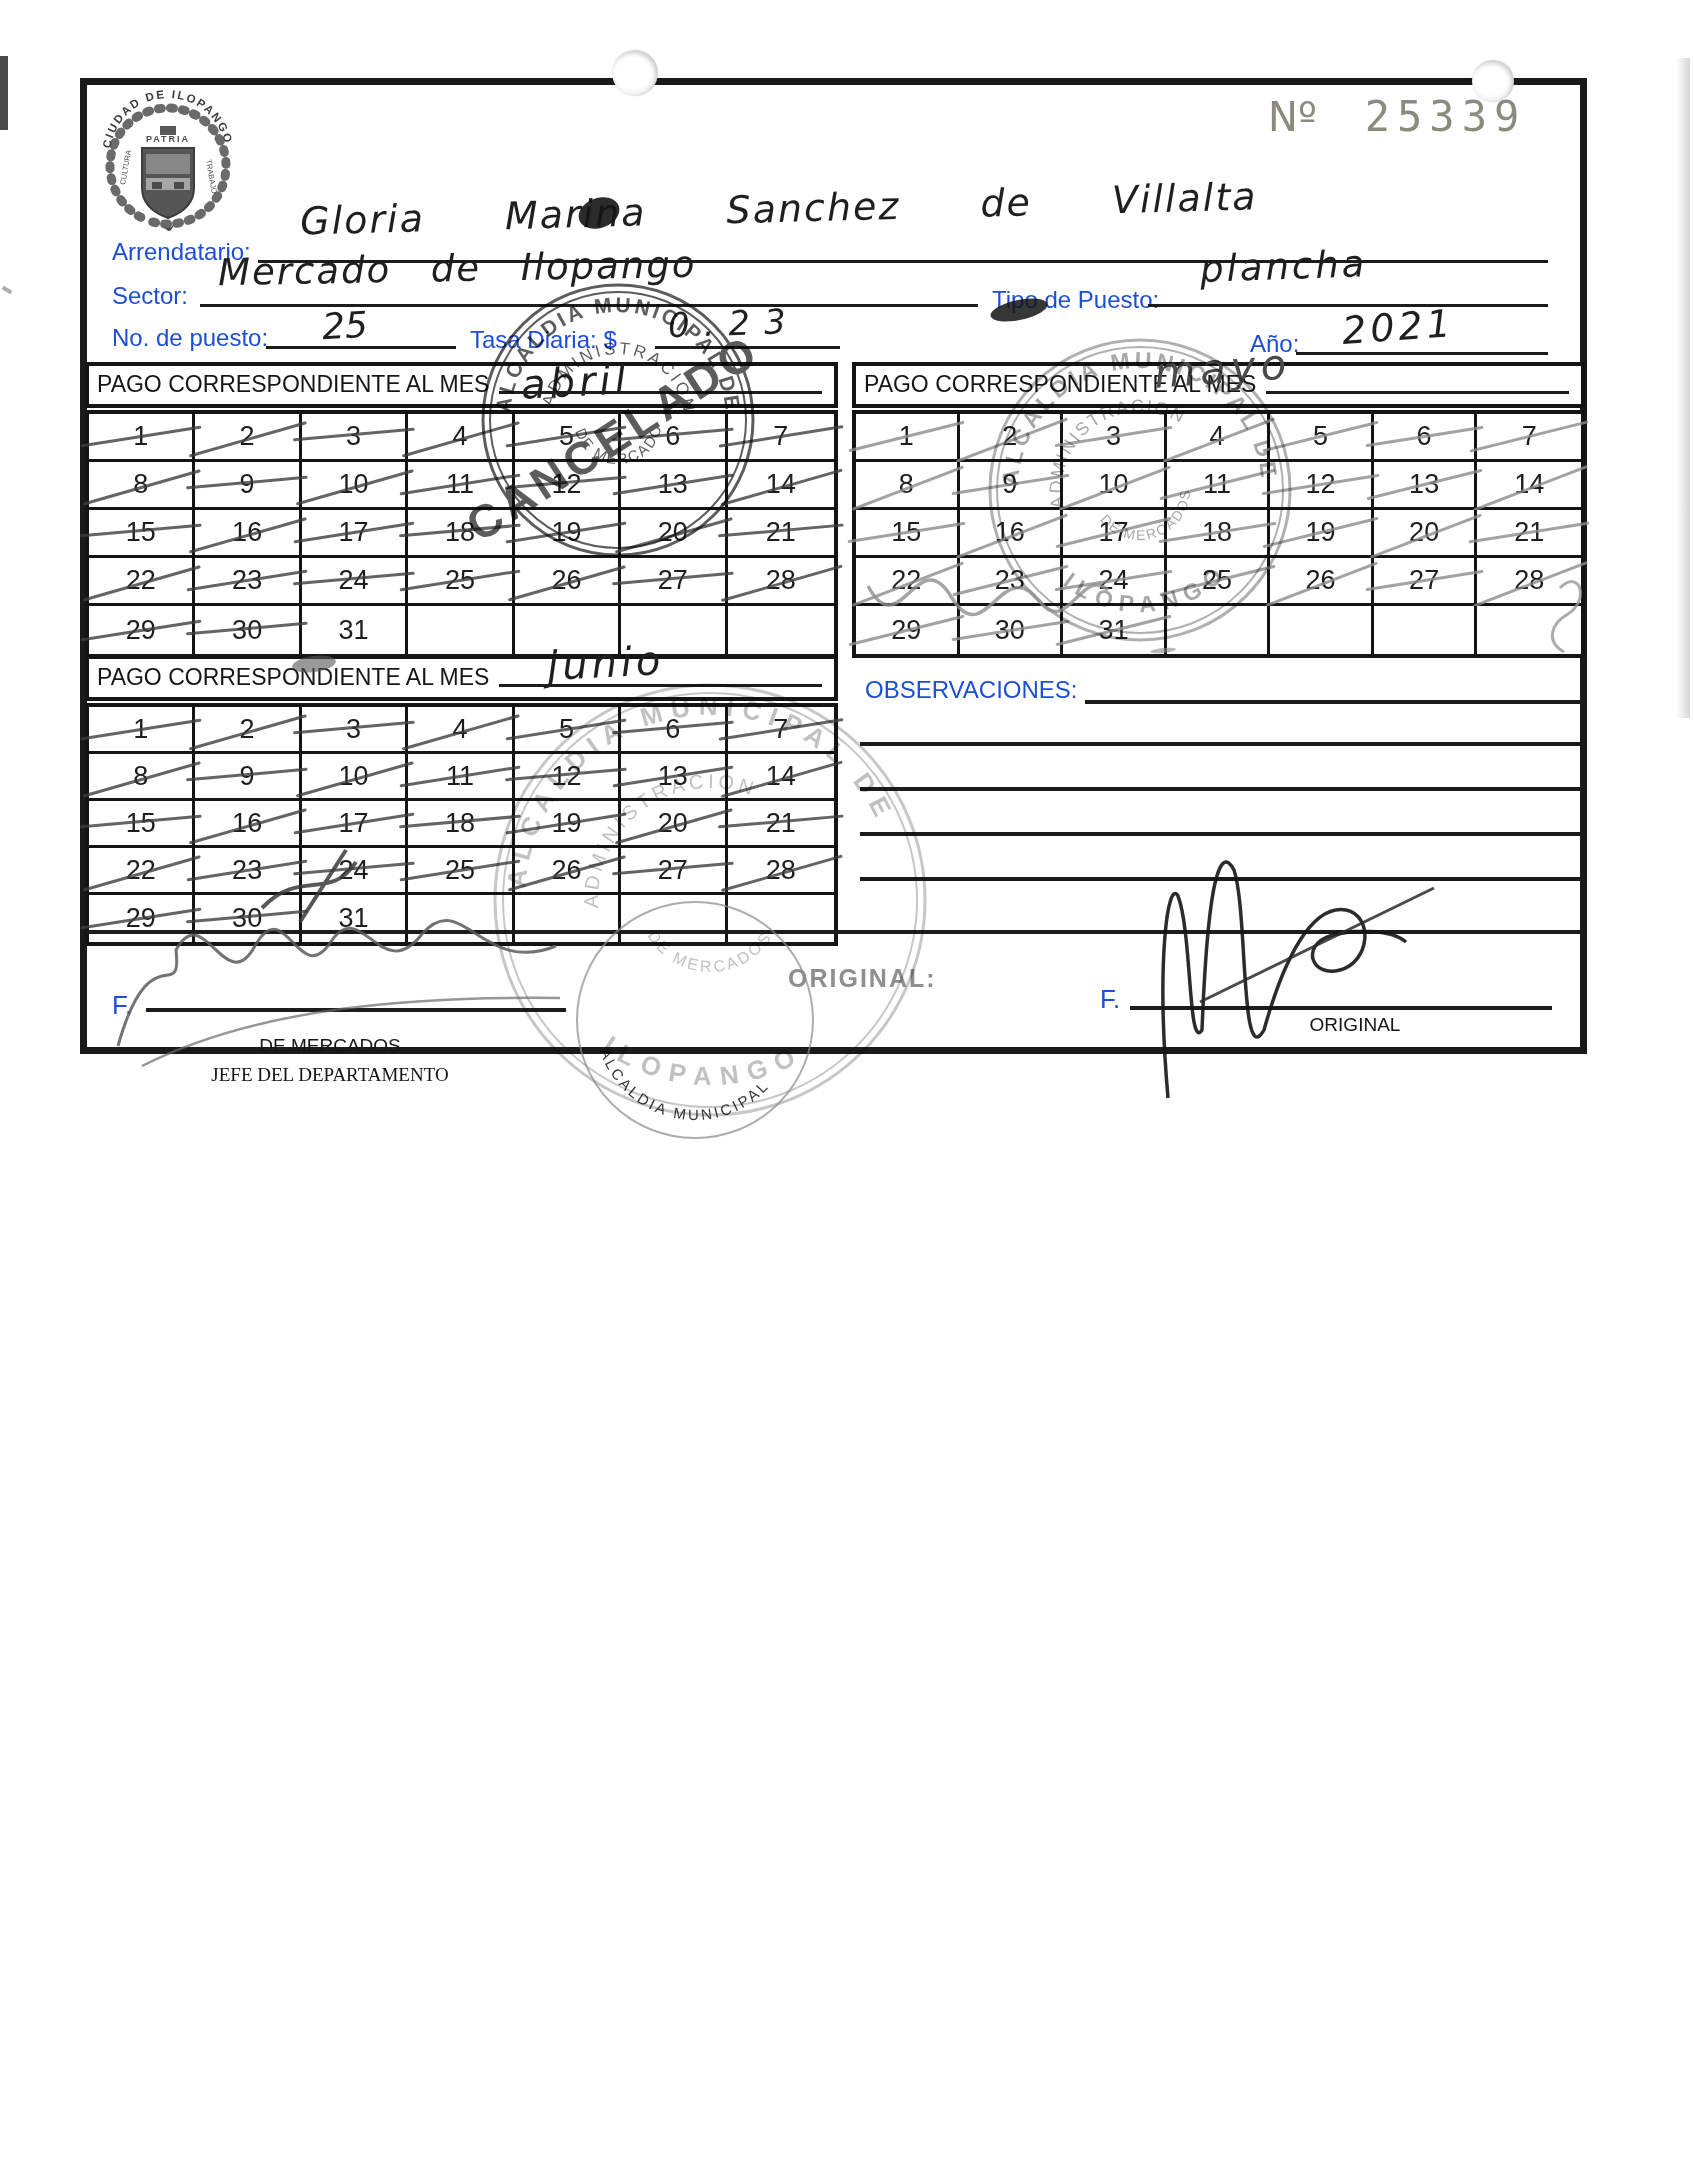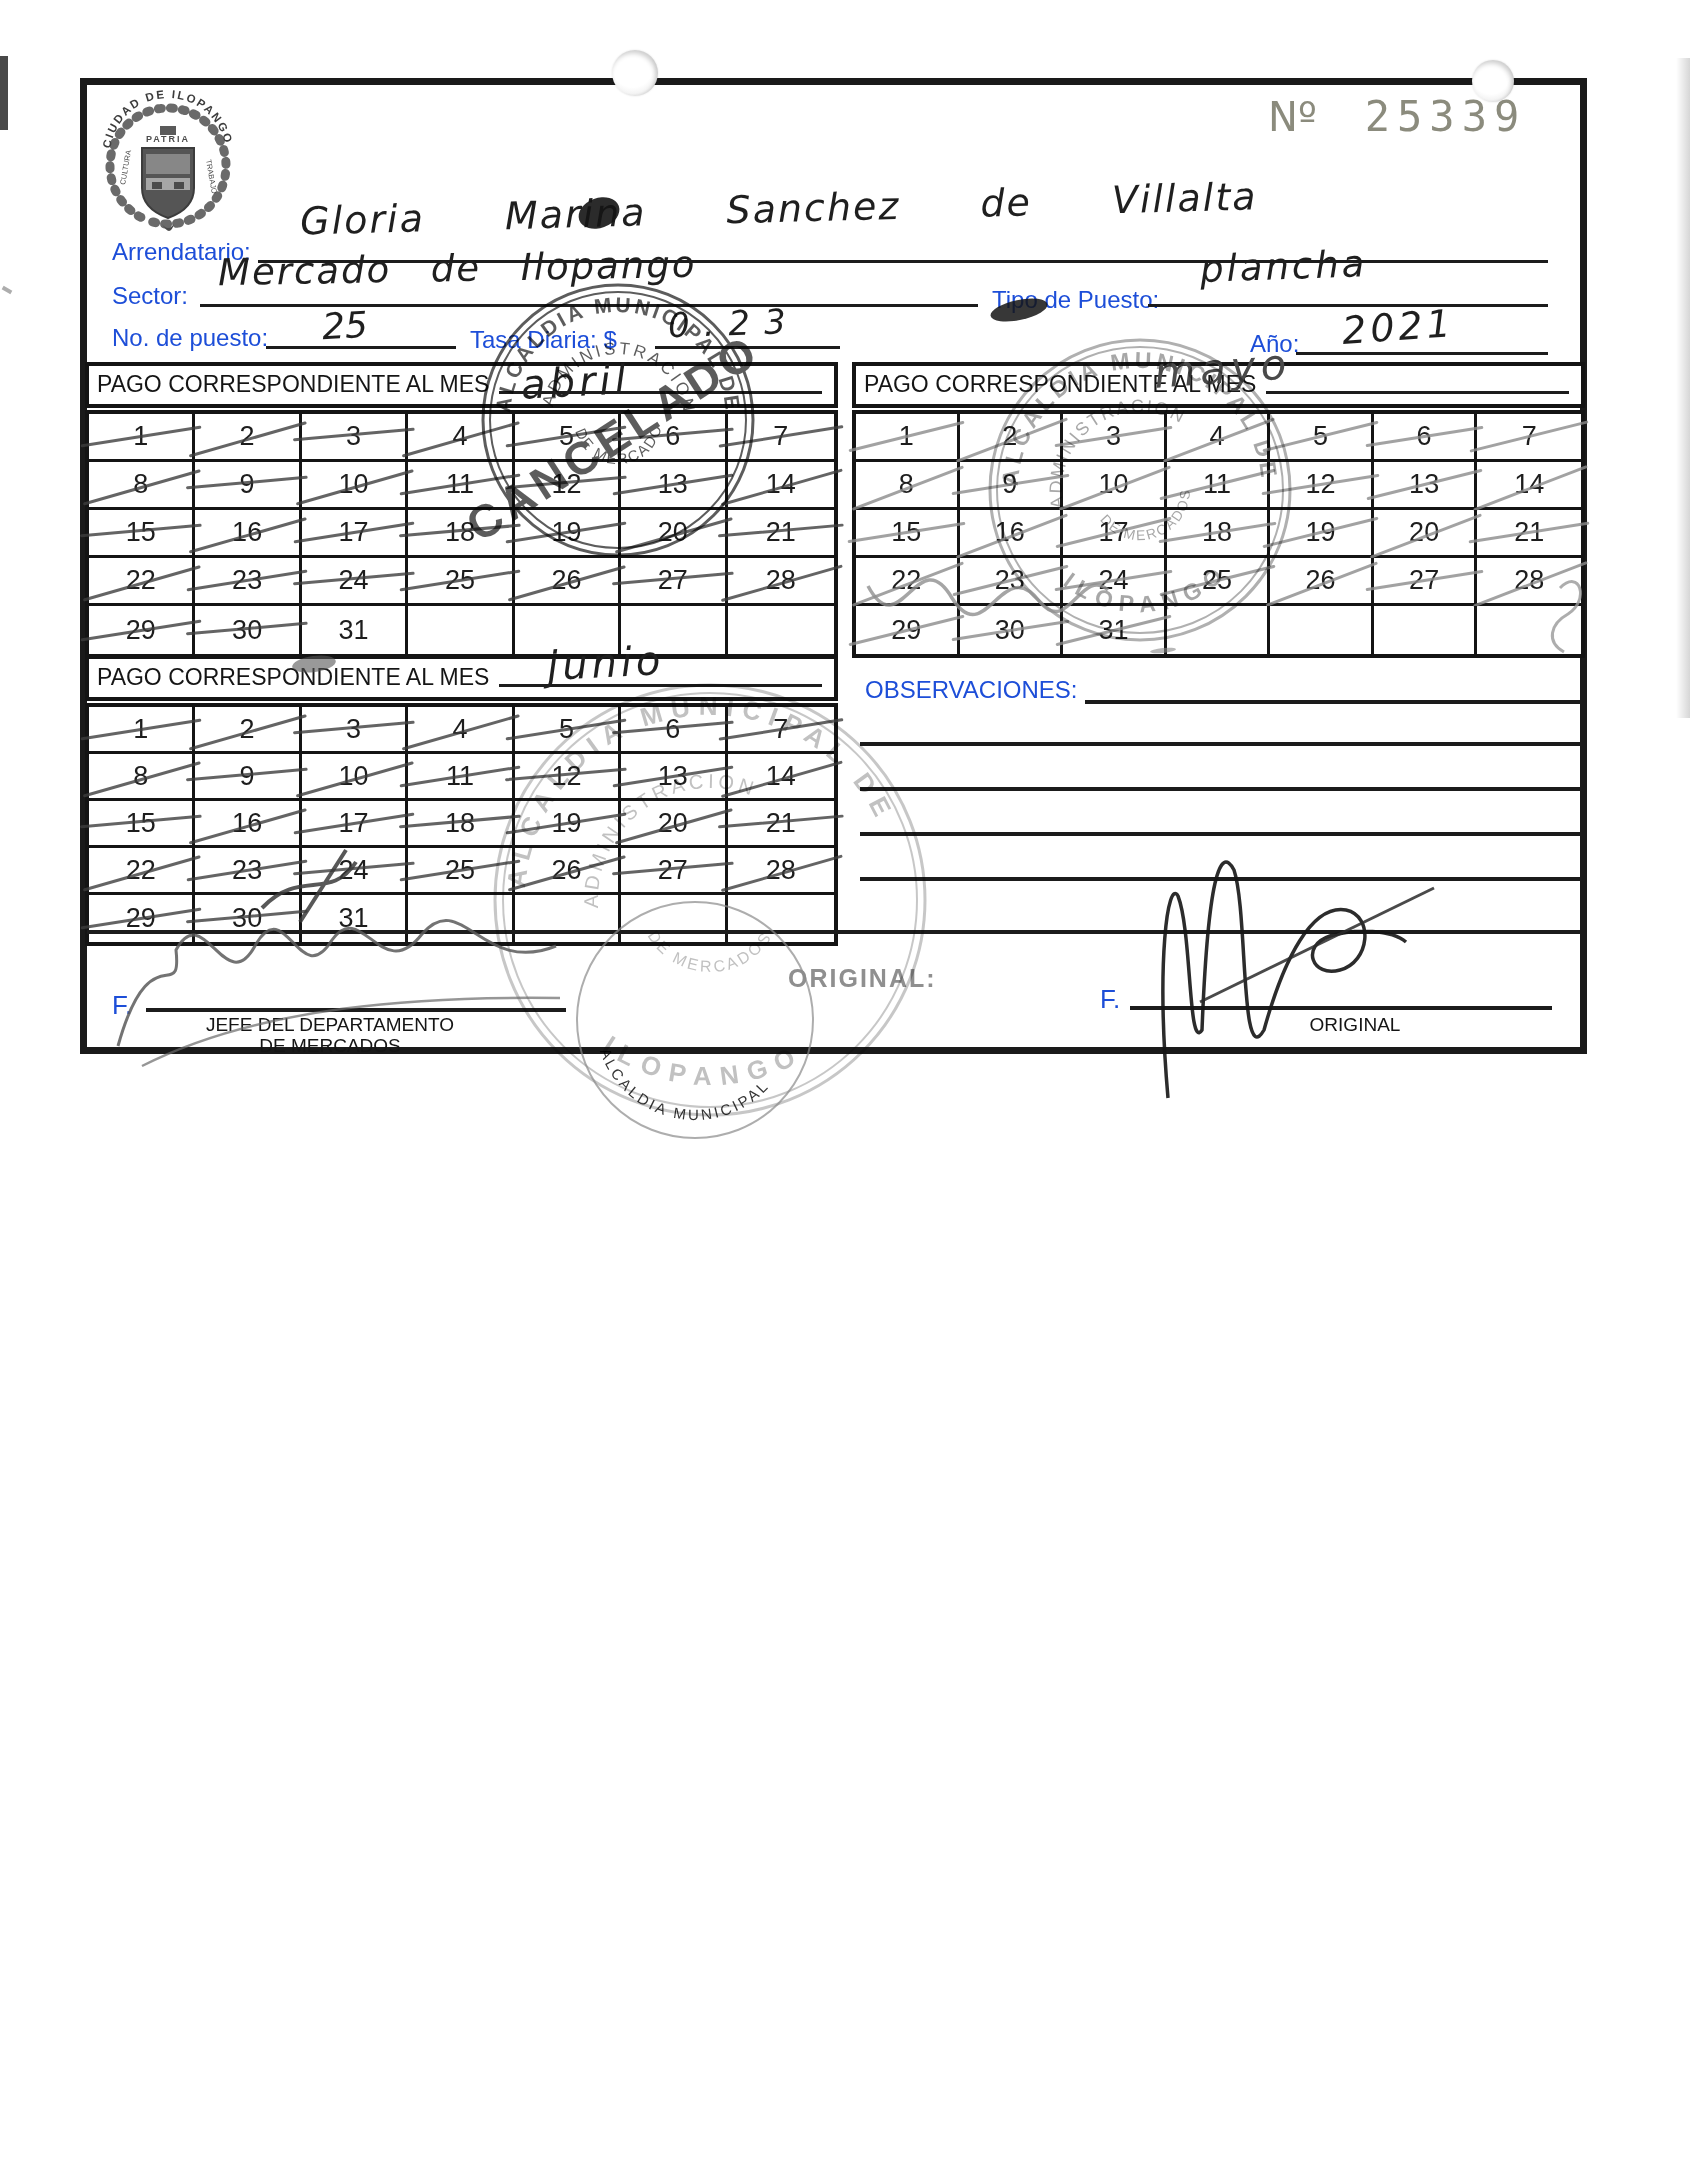--- a/index.html
+++ b/index.html
@@ -264,21 +264,21 @@
   <div class="obsline" style="left:860px;top:787px;width:722px;"></div>
   <div class="obsline" style="left:860px;top:832px;width:722px;"></div>
   <div class="obsline" style="left:860px;top:877px;width:722px;"></div>
   <div class="blot" style="left:1150px;top:648px;width:26px;height:5px;background:#888;opacity:.6;transform:rotate(-6deg);"></div>
 
   <div class="fline" style="left:87px;top:930px;width:1493px;height:4px;"></div>
   <div class="original" style="left:788px;top:964px;text-align:right;">ORIGINAL:</div>
 
   <div class="lbl" style="left:112px;top:990px;font-size:26px;">F.</div>
   <div class="fline" style="left:146px;top:1008px;width:420px;height:4px;"></div>
-  <div class="cap-small" style="left:150px;top:1014px;width:360px;">JEFE DEL DEPARTAMENTO</div>
+  <div class="cap-small" style="left:150px;top:1064px;width:360px;font-family:Liberation Serif, serif;">JEFE DEL DEPARTAMENTO</div>
   <div class="cap-small" style="left:150px;top:1035px;width:360px;">DE MERCADOS</div>
 
   <div class="lbl" style="left:1100px;top:984px;font-size:26px;">F.</div>
   <div class="fline" style="left:1130px;top:1006px;width:422px;height:4px;"></div>
   <div class="cap-small" style="left:1245px;top:1014px;width:220px;">ORIGINAL</div>
 
   <svg class="overlay" width="1693" height="1200" viewBox="0 0 1693 1200">
     <defs>
       <path id="aTop" d="M 510 420 A 108 108 0 0 1 726 420"></path>
       <path id="aIn1" d="M 552 420 A 66 66 0 0 1 684 420"></path>

